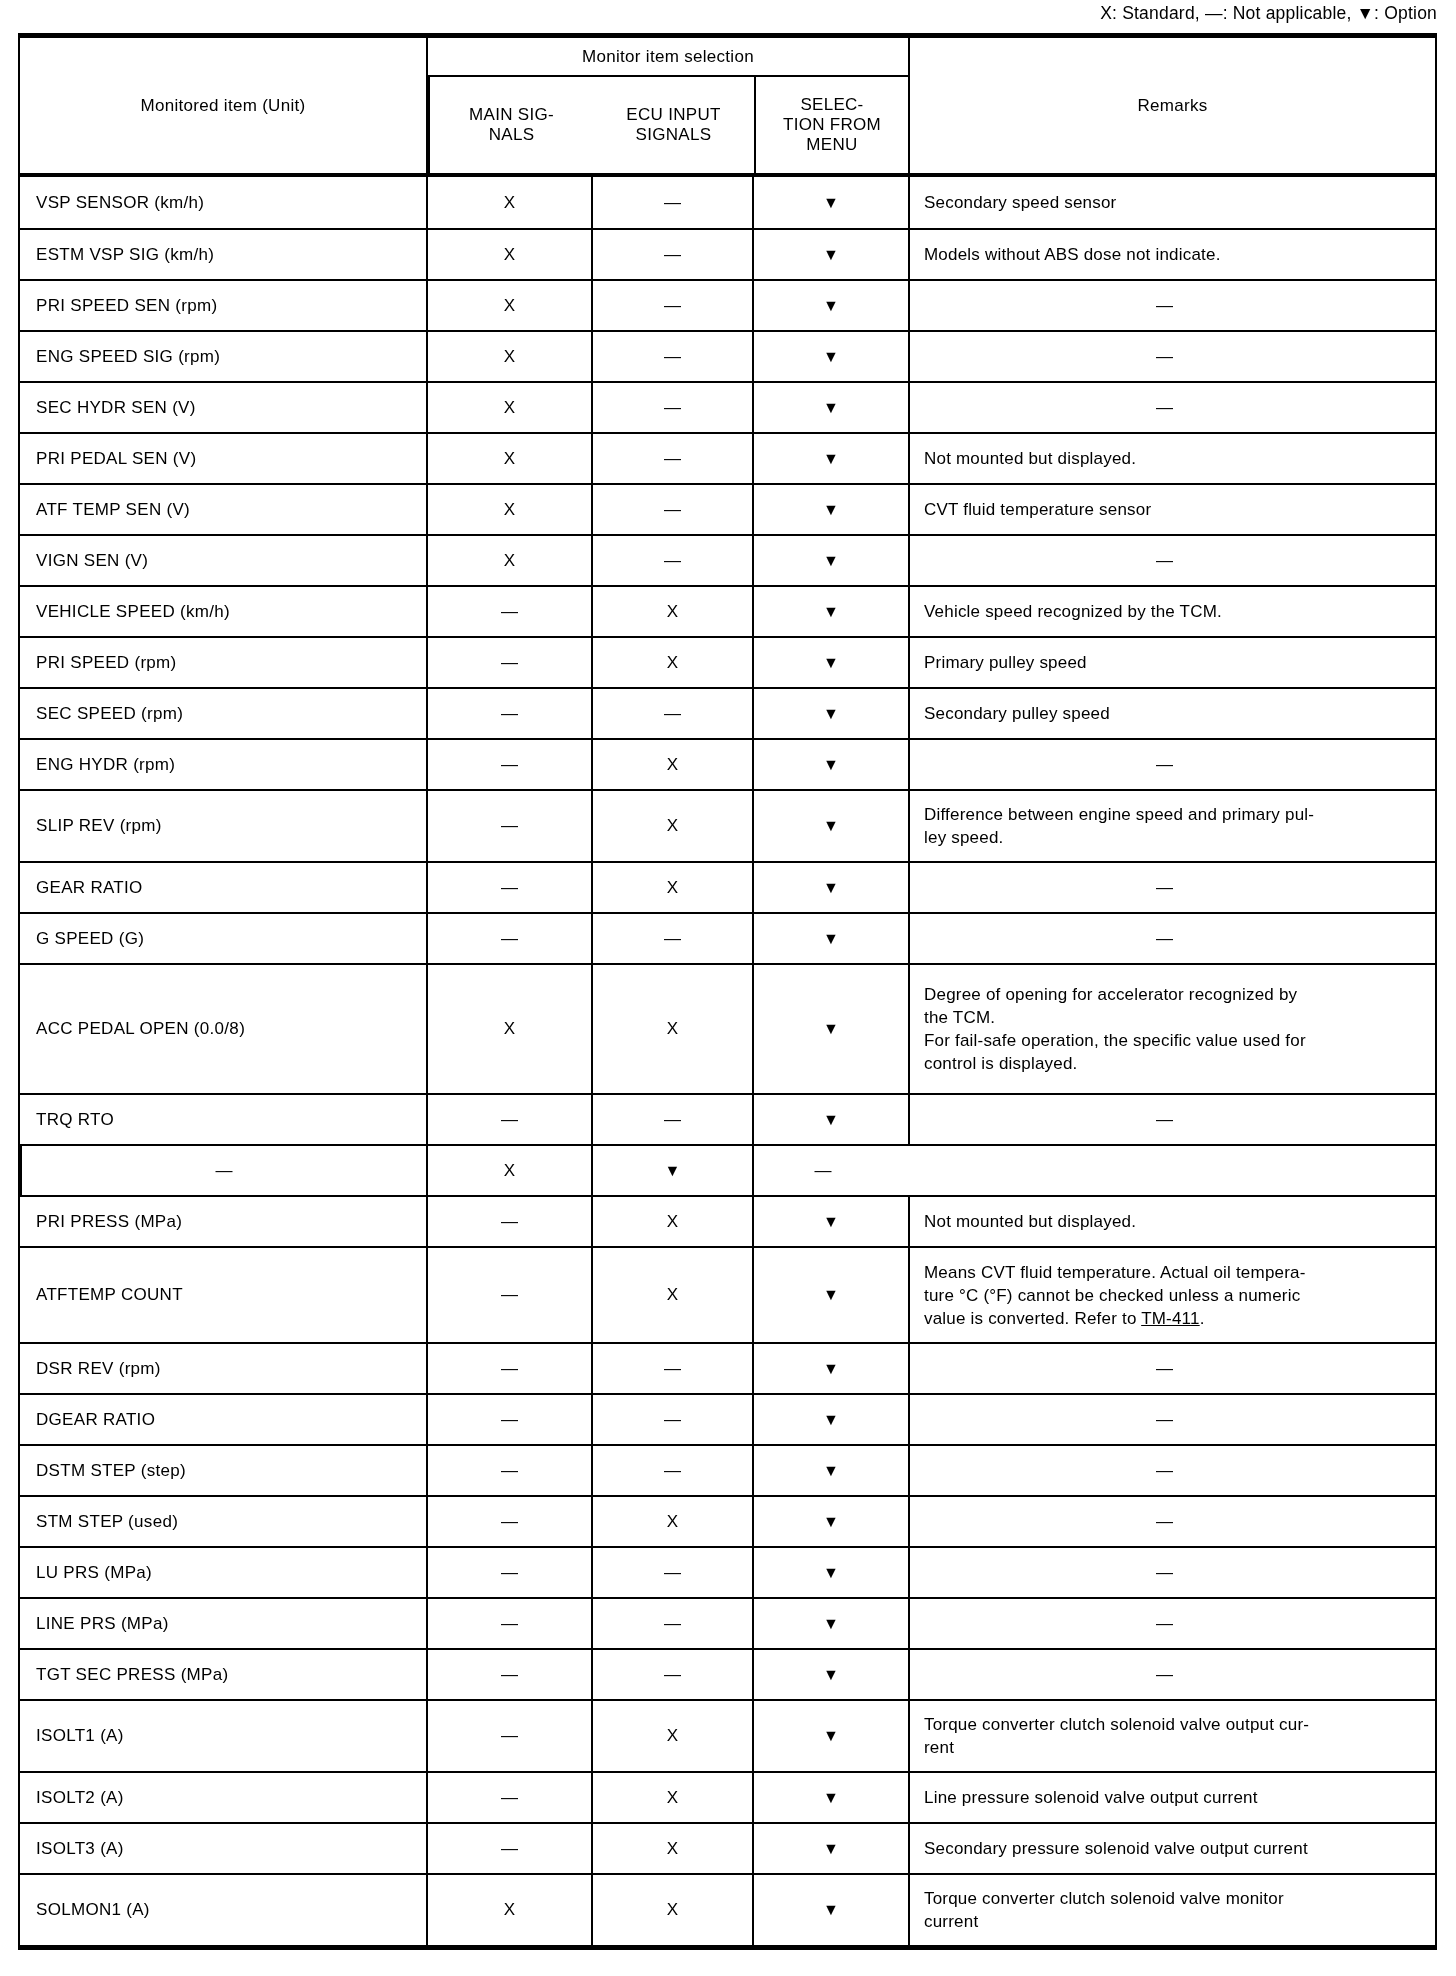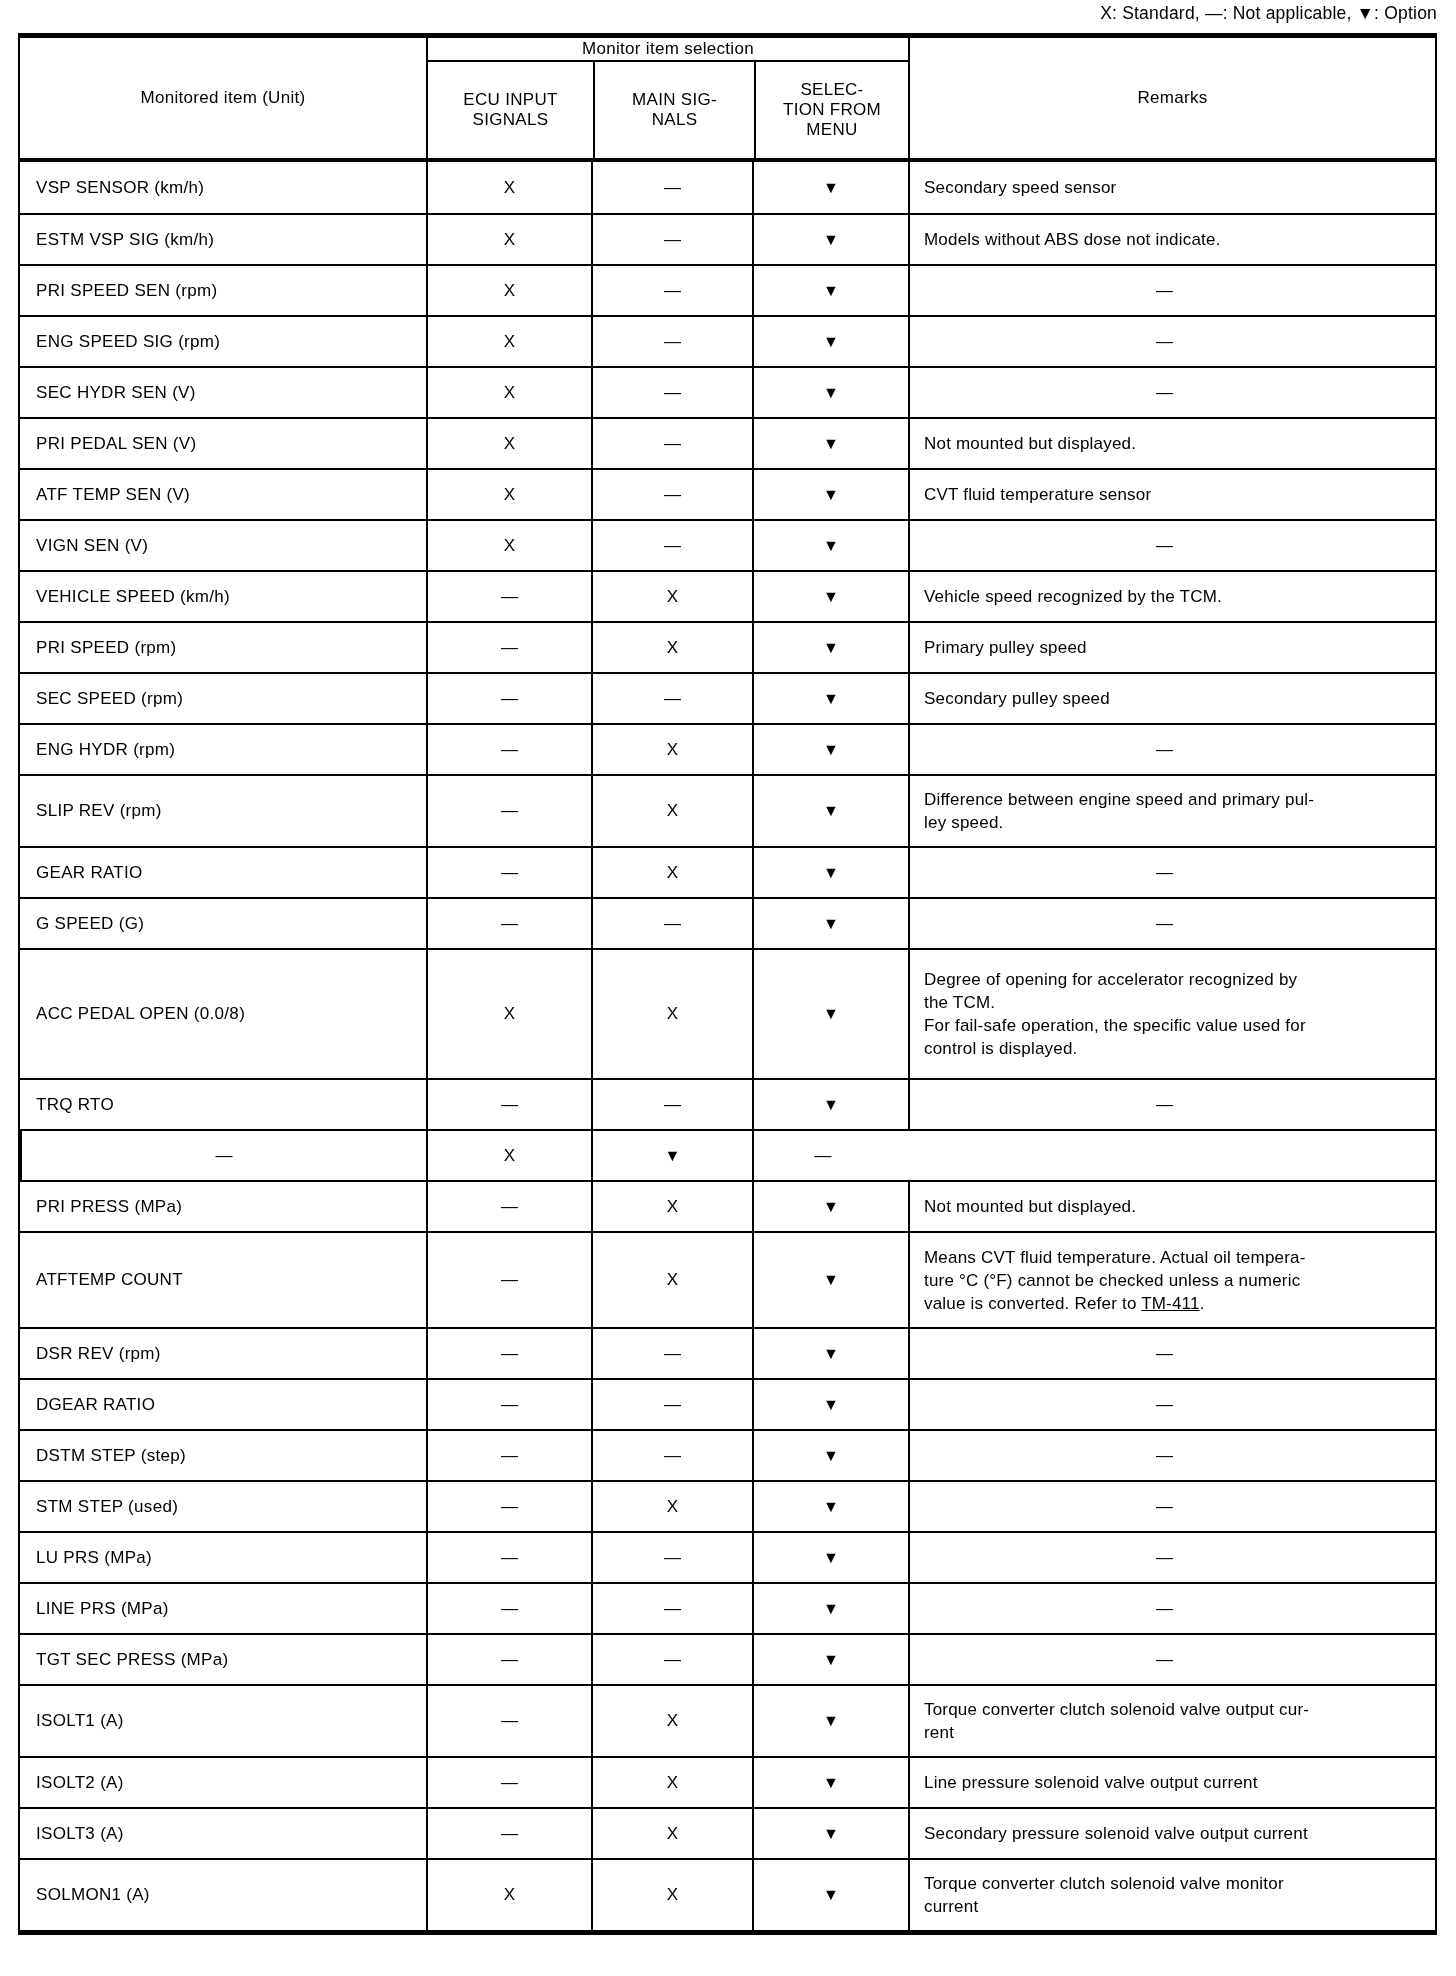--- a/index.html
+++ b/index.html
@@ -32,21 +32,21 @@
   
   .thead {
     display: grid;
     grid-template-columns: 406px 482px 1fr;
     border-bottom: 4px solid #000;
   }
   .hc { display: flex; align-items: center; justify-content: center; text-align: center; }
   .hc span { white-space: pre-line; letter-spacing: 0.3px; }
   .h-mid { border-left: 2px solid #000; display: flex; flex-direction: column; }
   .h-groupname {
-    height: 24px;
+    height: 39px;
     border-bottom: 2px solid #000;
     display: flex; align-items: center; justify-content: center;
   }
   .h-sub { display: grid; grid-template-columns: 165px 161px 1fr; flex: 1; min-height: 96px; }
   .h-sub .bl { border-left: 2px solid #000; }
   .h-remarks { border-left: 2px solid #000; }
   
   .row {
     display: grid;
     grid-template-columns: 406px 165px 161px 156px 1fr;
@@ -76,27 +76,27 @@
 <div class="tbl">
   <div class="thead">
     <div class="hc">
       <span>Monitored item (Unit)</span>
     </div>
     <div class="h-mid">
       <div class="h-groupname hc">
         <span>Monitor item selection</span>
       </div>
       <div class="h-sub">
+        <div class="hc bl">
+          <span>MAIN SIG-
+NALS</span>
+        </div>
         <div class="hc">
           <span>ECU INPUT
 SIGNALS</span>
-        </div>
-        <div class="hc bl">
-          <span>MAIN SIG-
-NALS</span>
         </div>
         <div class="hc bl">
           <span>SELEC-
 TION FROM
 MENU</span>
         </div>
       </div>
     </div>
     <div class="hc h-remarks">
       <span>Remarks</span>

